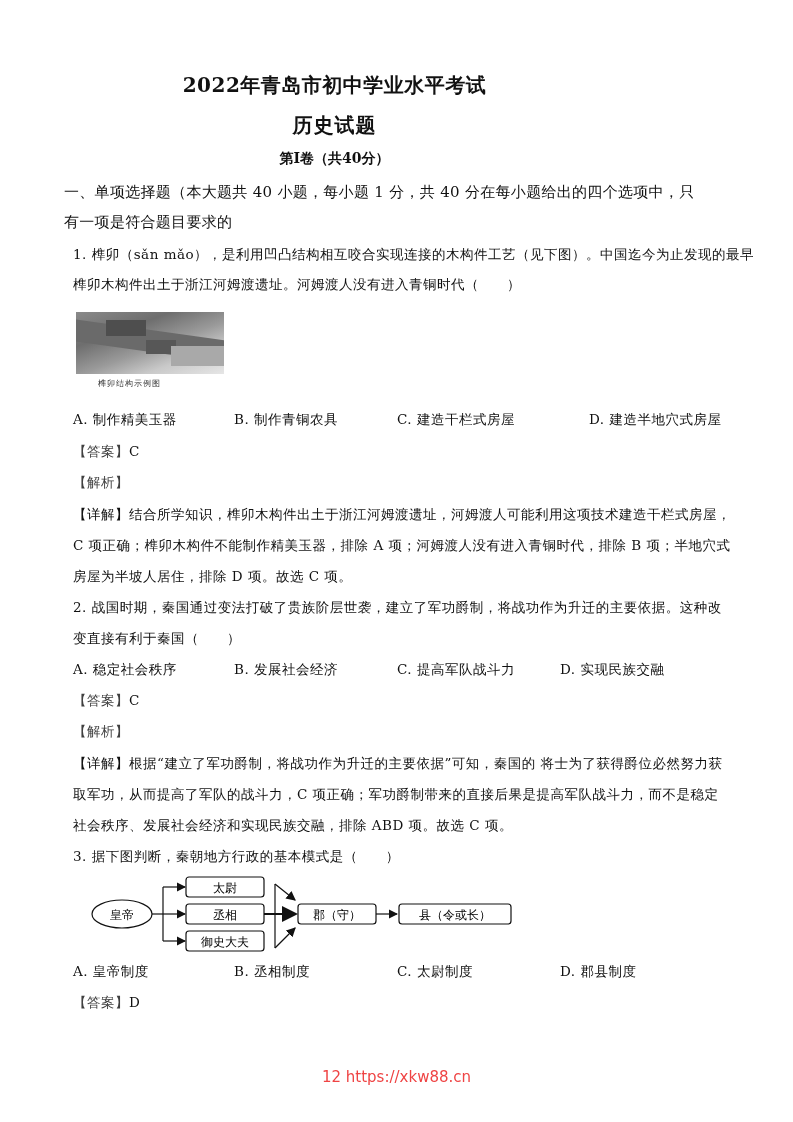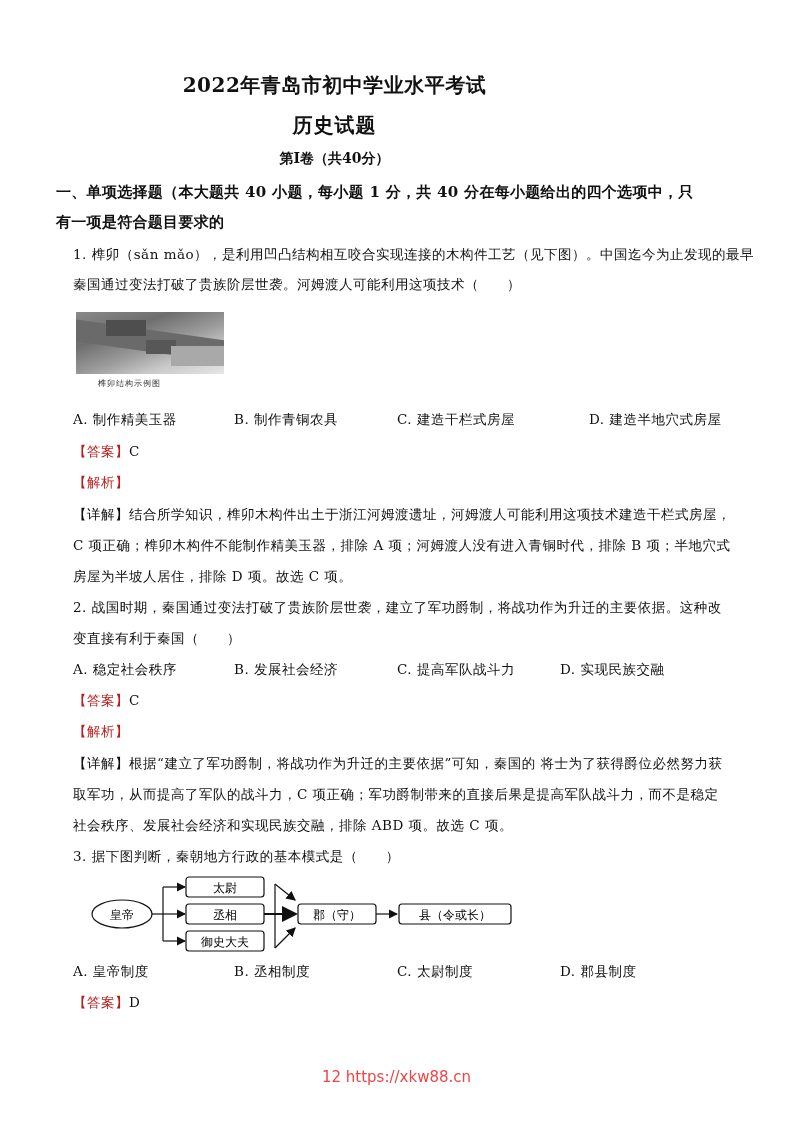--- a/index.html
+++ b/index.html
@@ -4,24 +4,24 @@
 <style>
   html, body { margin: 0; padding: 0; background: #ffffff; }
   body { width: 793px; height: 1122px; position: relative; overflow: hidden;
          font-family: "DejaVu Serif", "Liberation Serif", serif; color: #111; }
   .page { position: absolute; left: 0; top: 0; width: 793px; height: 1122px; }
   .abs { position: absolute; white-space: nowrap; }
   .title { left: 0; width: 669px; text-align: center; font-weight: bold; }
   .t1 { top: 72px; font-size: 20px; letter-spacing: 0.5px; }
   .t2 { top: 112px; font-size: 20px; letter-spacing: 1px; }
   .t3 { top: 150px; font-size: 14px; }
-  .sec { left: 56px; font-weight: bold; font-size: 15px; letter-spacing: 0.3px; }
+  .sec { left: 64px; font-weight: normal; font-size: 15px; letter-spacing: 0.3px; }
   .line { left: 73px; font-size: 13.5px; letter-spacing: 0.5px; }
   .opt { font-size: 13.5px; letter-spacing: 0.5px; }
-  .mark { color: #b91c1c; font-family: Liberation Serif, serif; }
+  .mark { color: #404040; font-family: Liberation Serif, serif; }
   .figure1 { left: 76px; top: 312px; width: 150px; height: 80px; }
   .photo { width: 148px; height: 62px;
            background: linear-gradient(160deg, #8a8a8a 0%, #6e6e6e 30%, #9a9a9a 55%, #c9c9c9 75%, #e6e6e6 100%);
            position: relative; overflow: hidden; }
   .beam { position: absolute; background: #5e5e5e; }
   .caption { font-size: 8px; color: #333; margin-top: 4px; margin-left: 22px; letter-spacing: 1px; }
   .footer { left: 0; width: 793px; top: 1068px; text-align: center; font-size: 15px; color: #ef4444;
             font-family: "DejaVu Sans", "Liberation Sans", sans-serif; }
   .diagram { left: 85px; top: 872px; width: 440px; height: 82px; }
 </style>
@@ -31,21 +31,21 @@
 <div class="page">
 
   <div class="abs title t1">2022年青岛市初中学业水平考试</div>
   <div class="abs title t2">历史试题</div>
   <div class="abs title t3">第Ⅰ卷（共40分）</div>
 
   <div class="abs sec" style="top:183px;">一、单项选择题（本大题共 40 小题，每小题 1 分，共 40 分在每小题给出的四个选项中，只</div>
   <div class="abs sec" style="top:213px;">有一项是符合题目要求的</div>
 
   <div class="abs line" style="top:246px;">1. 榫卯（sǎn mǎo），是利用凹凸结构相互咬合实现连接的木构件工艺（见下图）。中国迄今为止发现的最早</div>
-  <div class="abs line" style="top:276px;">秦国通过变法打破了贵族阶层世袭。河姆渡人可能利用这项技术（　　）</div>
+  <div class="abs line" style="top:276px;">榫卯木构件出土于浙江河姆渡遗址。河姆渡人没有进入青铜时代（　　）</div>
 
   <div class="abs figure1">
     <div class="photo">
       <div class="beam" style="left:0;top:18px;width:150px;height:22px;transform:skewY(8deg);background:#6a6a6a;"></div>
       <div class="beam" style="left:30px;top:8px;width:40px;height:16px;background:#4e4e4e;"></div>
       <div class="beam" style="left:70px;top:28px;width:30px;height:14px;background:#575757;"></div>
       <div class="beam" style="left:95px;top:34px;width:55px;height:20px;background:#a9a9a9;"></div>
     </div>
     <div class="caption">榫卯结构示例图</div>
   </div>

